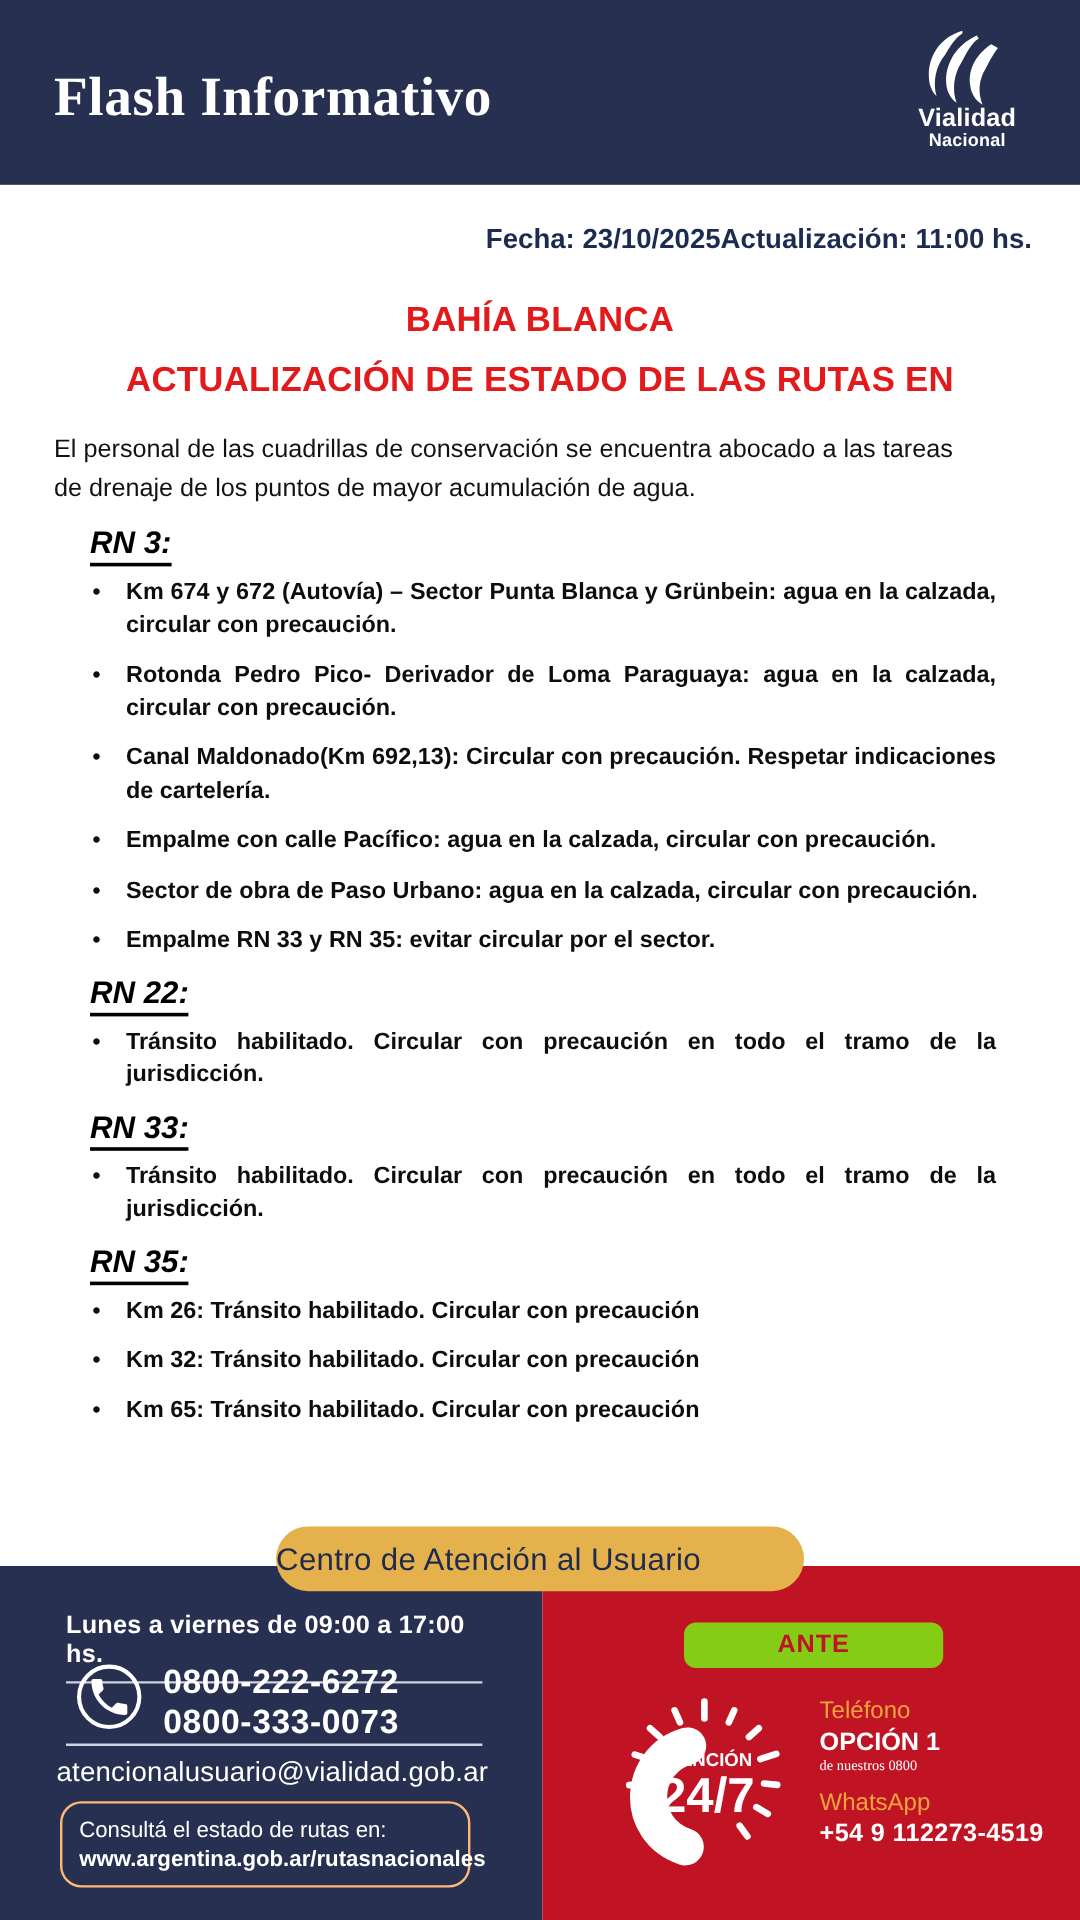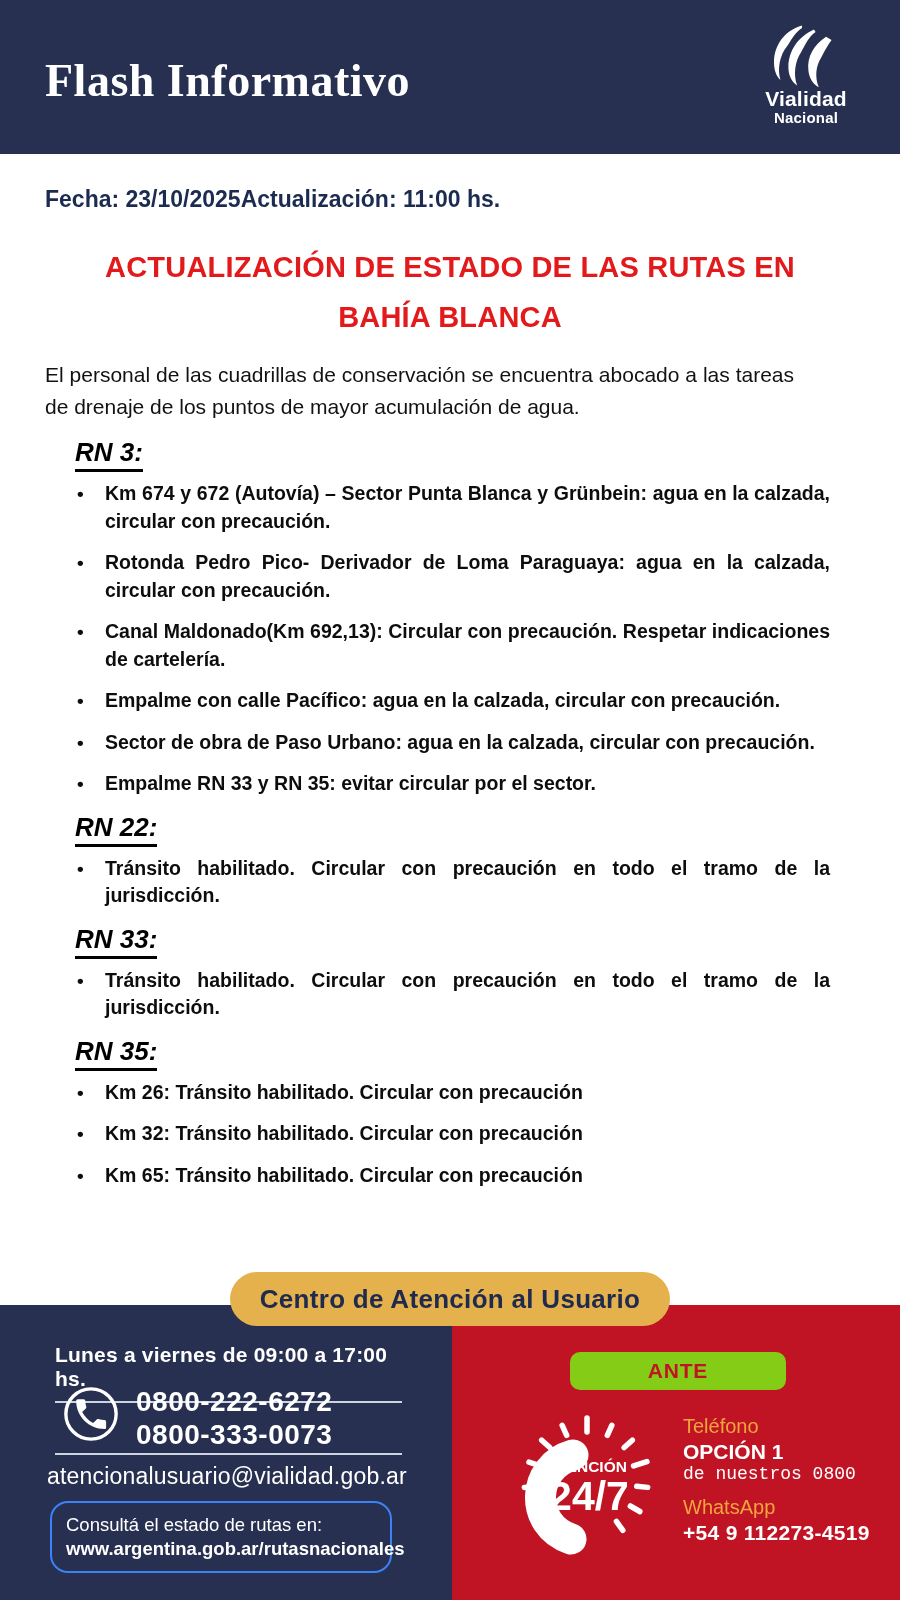--- a/index.html
+++ b/index.html
@@ -9,63 +9,63 @@
   
   .hdr{position:absolute;left:0;top:0;width:900px;height:154px;background:#273050;}
   .hdr-title{position:absolute;left:45px;top:54px;color:#ffffff;
              font-family:"Liberation Serif",serif;font-weight:bold;font-size:46px;letter-spacing:.5px;}
   .logo{position:absolute;right:32px;top:24px;width:124px;text-align:center;color:#fff;}
   .logo svg{display:block;margin:0 auto;}
   .logo-name{font-size:21px;font-weight:bold;line-height:22px;letter-spacing:.2px;}
   .logo-sub{font-size:15px;font-weight:bold;line-height:16px;letter-spacing:.2px;}
 
   
-  .meta{position:absolute;left:45px;right:68px;top:186px;display:flex;justify-content:flex-start;
+  .meta{position:absolute;left:45px;right:68px;top:186px;display:flex;justify-content:flex-end;
         color:#1c2b50;font-size:23px;font-weight:bold;}
 
   
   .main{position:absolute;left:0;top:216px;width:900px;}
   .title{margin:26px 42px 0 42px;text-align:center;color:#e21a1c;font-weight:bold;
          font-size:29px;line-height:50px;letter-spacing:.2px;}
   .intro{margin:17px 106px 0 45px;color:#121212;font-size:21px;line-height:32px;text-align:justify;}
   .sec-h{margin:14px 0 12px 75px;font-size:26px;font-weight:bold;color:#000;}
   .sec-h span{border-bottom:3px solid #000;padding-bottom:2px;font-style:italic;}
   ul.blist{list-style:none;margin:0 70px 2px 75px;padding:0;}
   ul.blist li{position:relative;padding-left:30px;margin:0 0 14px 0;
               font-size:19.5px;line-height:27.5px;font-weight:bold;color:#0d0d0d;text-align:justify;}
   ul.blist li::before{content:"\2022";position:absolute;left:2px;top:0;font-size:19px;}
 
   
   .ftr{position:absolute;left:0;top:1305px;width:900px;height:295px;}
   .ftr-left{position:absolute;left:0;top:0;width:452px;height:295px;background:#273050;}
   .ftr-right{position:absolute;left:452px;top:0;width:448px;height:295px;background:#c01425;}
 
   .cau-pill{position:absolute;left:230px;top:1272px;width:440px;height:54px;border-radius:27px;
-            background:#e5b14d;color:#1e2a4e;font-size:26px;font-weight:bold;text-align:center;
+            background:#e5b14d;color:#1e2a4e;font-size:26px;font-weight:normal;text-align:left;
             line-height:54px;letter-spacing:.3px;z-index:3;}
 
   .sched{position:absolute;left:55px;top:38px;width:347px;color:#fff;font-size:21px;font-weight:bold;
          padding-bottom:10px;border-bottom:2px solid rgba(235,240,250,.85);letter-spacing:.2px;}
   .phone-ic{position:absolute;left:62px;top:80px;}
   .phones{position:absolute;left:136px;top:80px;color:#fff;font-size:28px;font-weight:bold;
           line-height:33px;letter-spacing:.5px;}
   .div2{position:absolute;left:55px;top:148px;width:347px;border-top:2px solid rgba(235,240,250,.85);}
   .email{position:absolute;left:47px;top:158px;color:#fff;font-size:23px;letter-spacing:.2px;}
-  .rbox{position:absolute;left:50px;top:196px;width:310px;border:2px solid #3b82f6;border-radius:18px;
+  .rbox{position:absolute;left:50px;top:196px;width:310px;border:2px solid #fdba74;border-radius:18px;
         padding:10px 14px;color:#fff;}
   .rbox .l1{font-size:18.5px;line-height:24px;}
   .rbox .l2{font-size:18.5px;line-height:24px;font-weight:bold;}
 
   .embadge{position:absolute;left:118px;top:47px;width:216px;height:38px;background:#84cc16;border-radius:10px;
            color:#c01425;font-size:21px;font-weight:bold;text-align:center;line-height:38px;letter-spacing:.8px;}
   .emicon{position:absolute;left:51px;top:100px;}
   .emtxt{position:absolute;left:231px;top:110px;color:#fff;}
   .emtxt .gold{color:#f0a53c;font-size:20px;margin:0 0 2px 0;}
   .emtxt .opt{font-size:21px;font-weight:bold;margin:0;}
-  .emtxt .sub{font-family:Liberation Mono, monospace;font-size:18px;margin:0 0 12px 0;}
+  .emtxt .sub{font-family:Liberation Serif, serif;font-size:12px;margin:0 0 12px 0;}
   .emtxt .num{font-size:21px;font-weight:bold;letter-spacing:.3px;margin:0;}
 </style>
 </head>
 <body>
 
 <div class="page">
 
   <div class="hdr">
     <div class="hdr-title">Flash Informativo</div>
     <div class="logo">
@@ -81,22 +81,22 @@
     </div>
   </div>
 
   <div class="meta">
     <span>Fecha: 23/10/2025</span>
     <span>Actualización: 11:00 hs.</span>
   </div>
 
   <div class="main">
     <div class="title">
+      <div>BAHÍA BLANCA</div>
       <div>ACTUALIZACIÓN DE ESTADO DE LAS RUTAS EN</div>
-      <div>BAHÍA BLANCA</div>
     </div>
 
     <p class="intro">El personal de las cuadrillas de conservación se encuentra abocado a las tareas de drenaje de los puntos de mayor acumulación de agua.</p>
 
     <div class="sec-h"><span>RN 3:</span></div>
     <ul class="blist">
       <li>Km 674 y 672 (Autovía) – Sector Punta Blanca y Grünbein: agua en la calzada, circular con precaución.</li>
       <li>Rotonda Pedro Pico- Derivador de Loma Paraguaya: agua en la calzada, circular con precaución.</li>
       <li>Canal Maldonado(Km 692,13): Circular con precaución. Respetar indicaciones de cartelería.</li>
       <li>Empalme con calle Pacífico: agua en la calzada, circular con precaución.</li>

